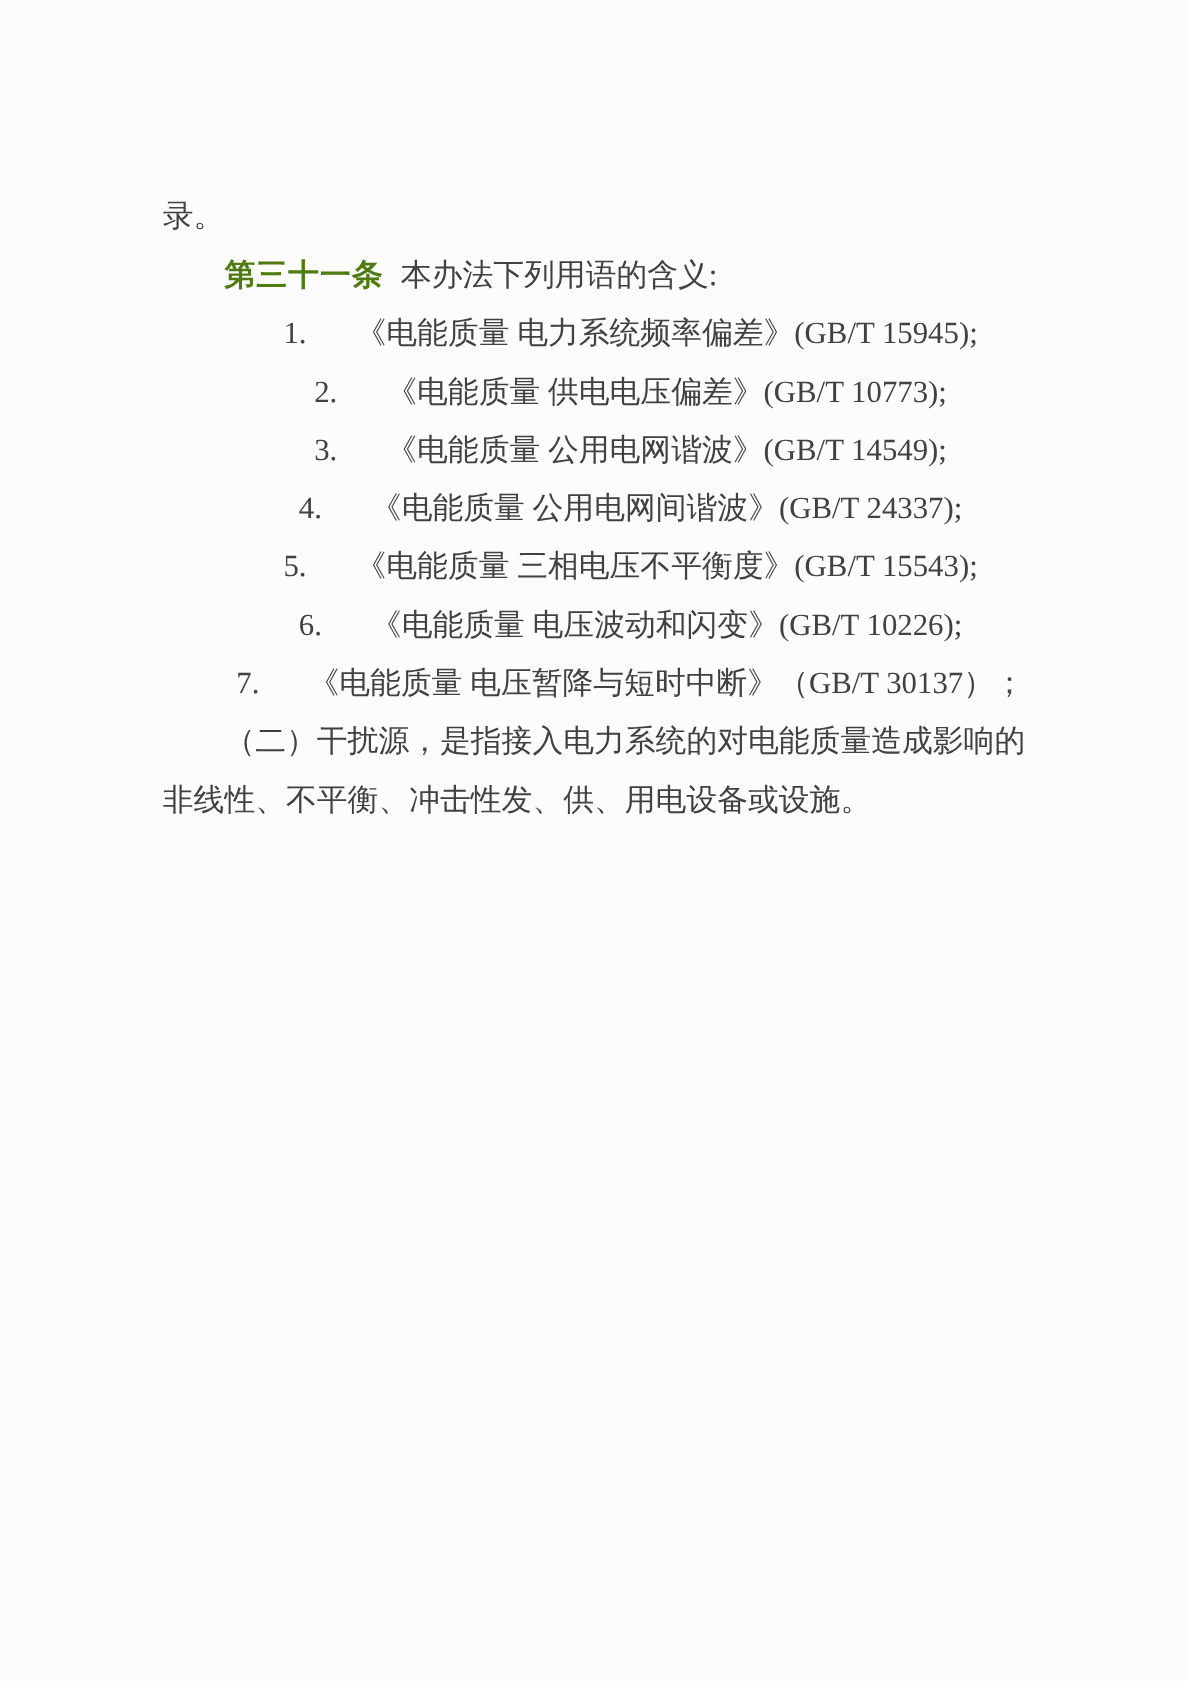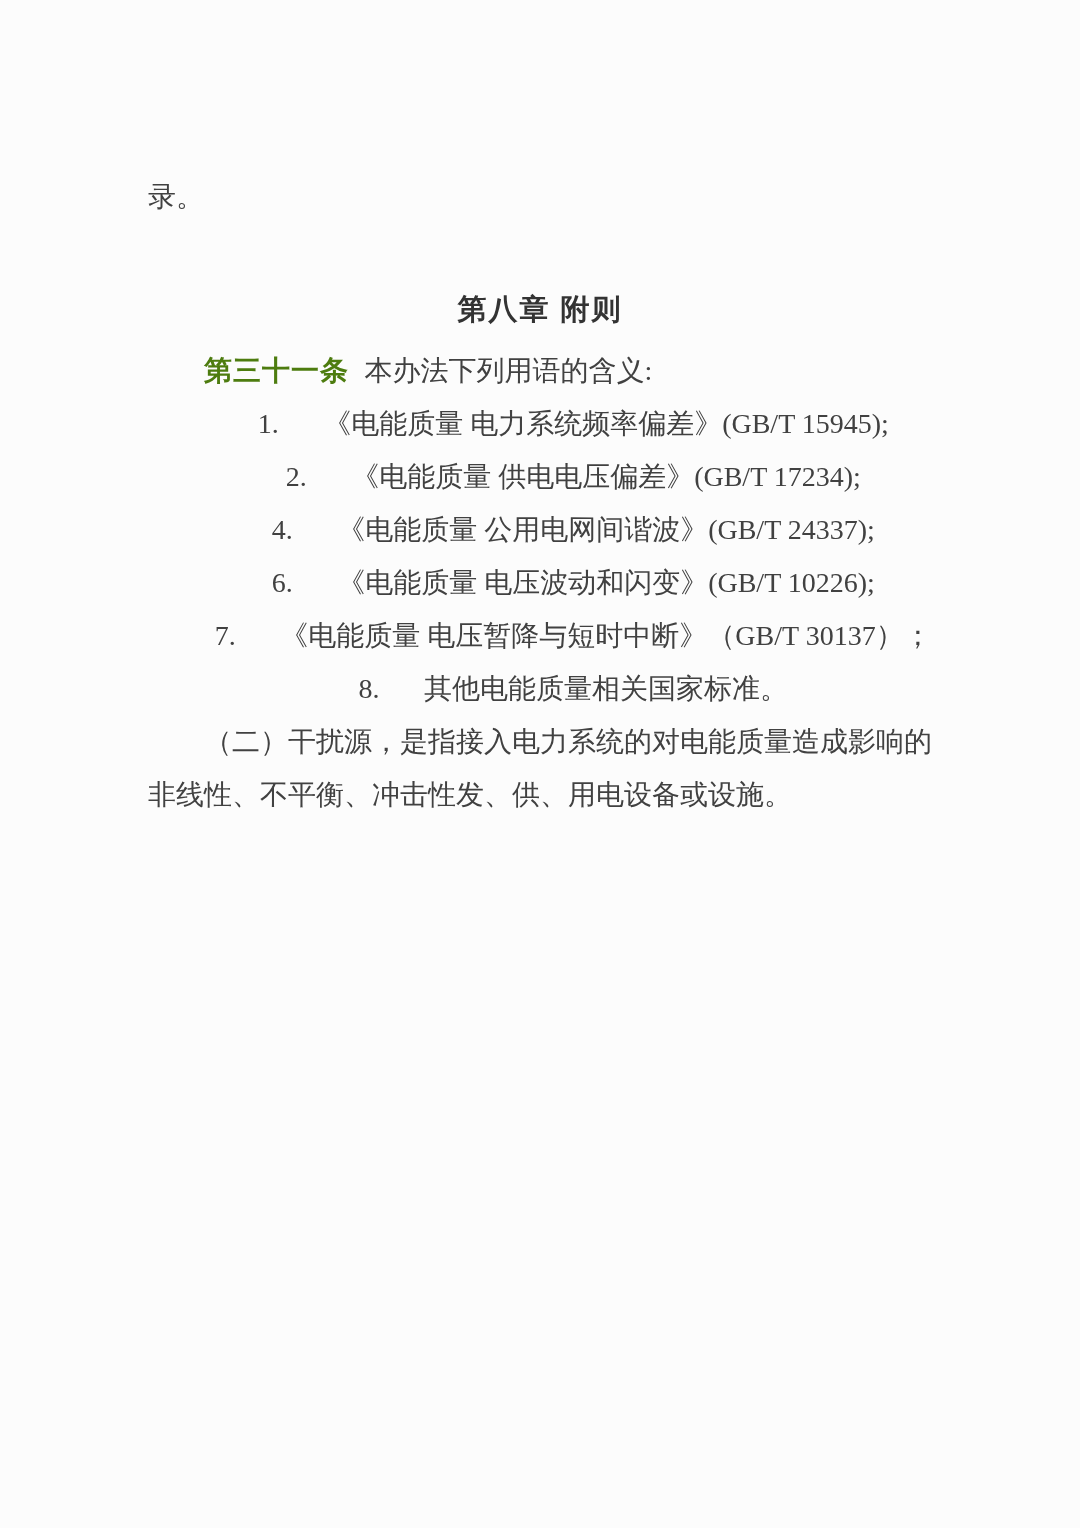--- a/index.html
+++ b/index.html
@@ -69,44 +69,46 @@
     margin-top: 6px;
   }
 </style>
 </head>
 <body>
 
 <div class="page">
 
   <div class="fragment">录。</div>
 
-  <div class="chapter-heading">第八章 附则</div>
 
   <div class="article-line">
     <span class="article-label">第三十一条</span><span>本办法下列用语的含义:</span>
   </div>
 
 
   <div>
     <div class="std-item">
       <span class="std-num">1.</span><span>《电能质量 电力系统频率偏差》(GB/T 15945);</span>
     </div>
     <div class="std-item">
-      <span class="std-num">2.</span><span>《电能质量 供电电压偏差》(GB/T 17234);</span>
+      <span class="std-num">2.</span><span>《电能质量 供电电压偏差》(GB/T 10773);</span>
+    </div>
+    <div class="std-item">
+      <span class="std-num">3.</span><span>《电能质量 公用电网谐波》(GB/T 14549);</span>
     </div>
     <div class="std-item">
       <span class="std-num">4.</span><span>《电能质量 公用电网间谐波》(GB/T 24337);</span>
+    </div>
+    <div class="std-item">
+      <span class="std-num">5.</span><span>《电能质量 三相电压不平衡度》(GB/T 15543);</span>
     </div>
     <div class="std-item">
       <span class="std-num">6.</span><span>《电能质量 电压波动和闪变》(GB/T 10226);</span>
     </div>
     <div class="std-item">
       <span class="std-num">7.</span><span>《电能质量 电压暂降与短时中断》（GB/T 30137）；</span>
-    </div>
-    <div class="std-item">
-      <span class="std-num">8.</span><span>其他电能质量相关国家标准。</span>
     </div>
   </div>
 
   <div class="para">（二）干扰源，是指接入电力系统的对电能质量造成影响的非线性、不平衡、冲击性发、供、用电设备或设施。</div>
 
 
 </div>
 
 </body></html>

